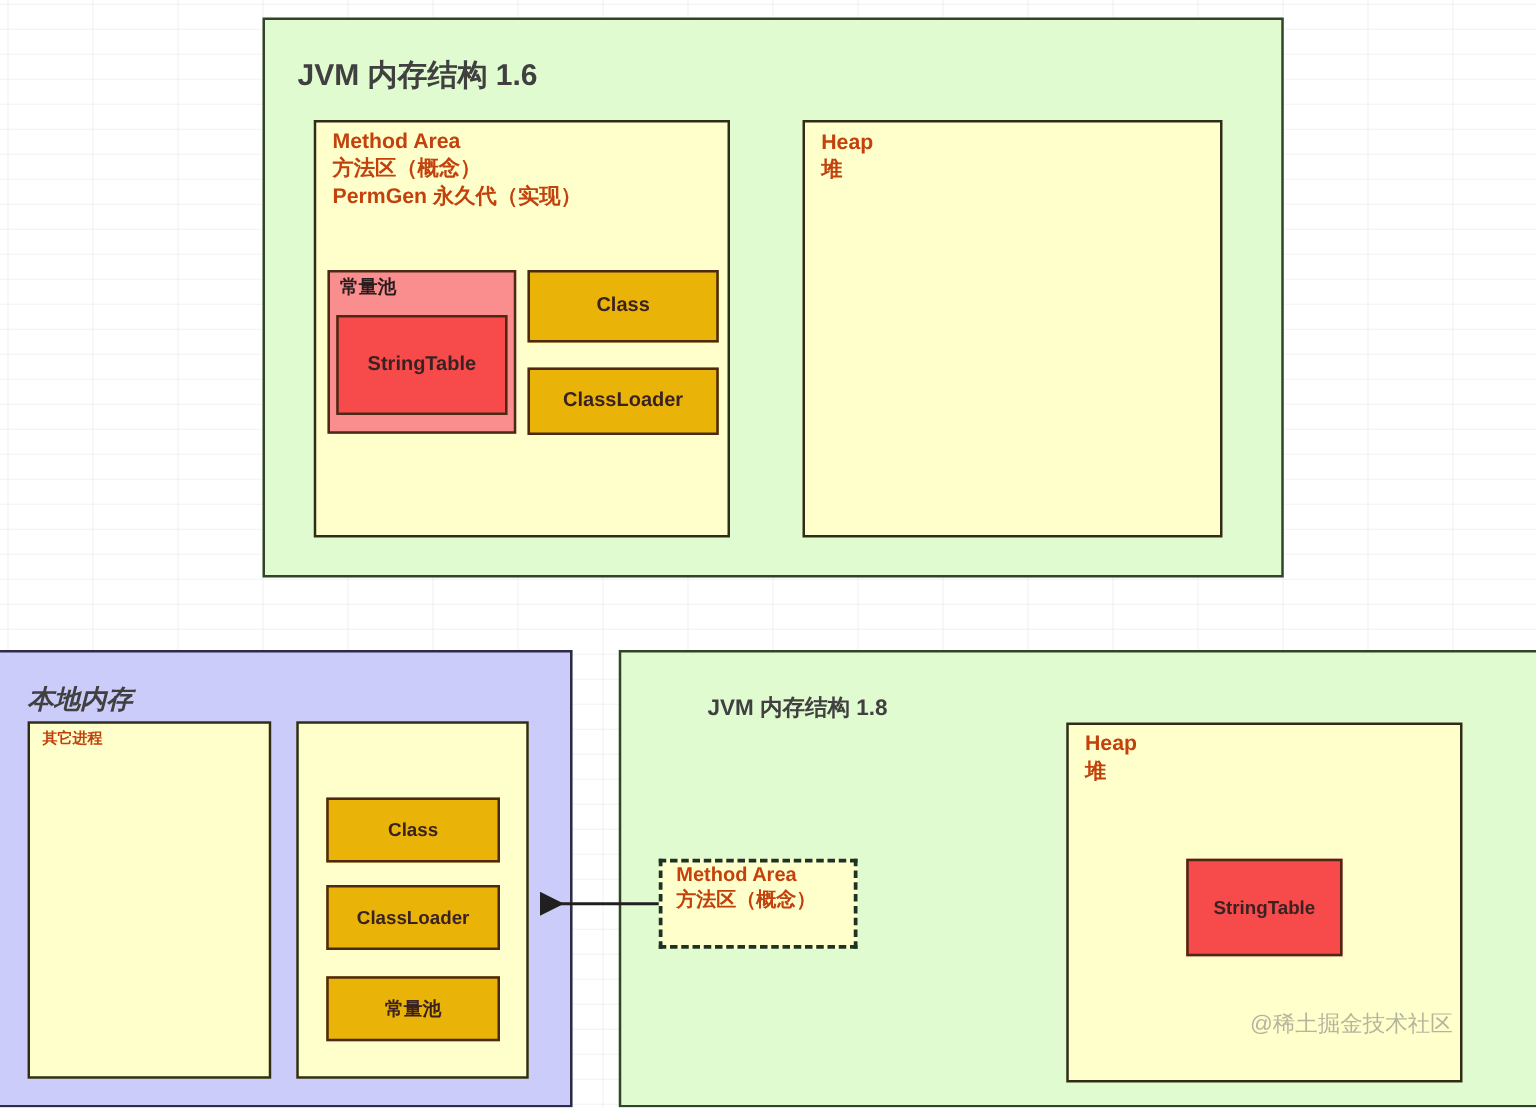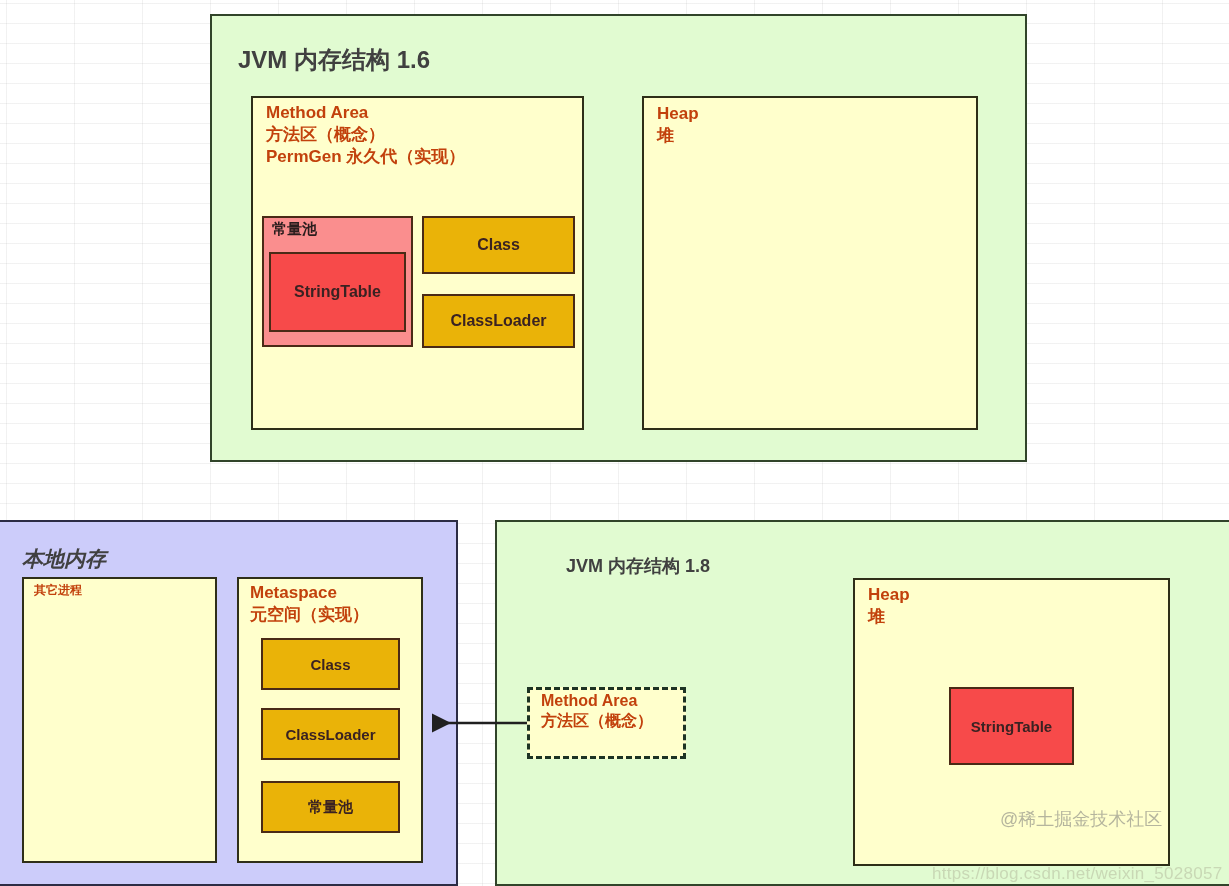--- a/index.html
+++ b/index.html
@@ -159,24 +159,20 @@
   </div>
 
   <div class="panel panel-purple" style="left:-3px; top:520px; width:461px; height:366px;"></div>
 
   <div class="panel-title" style="left:22px; top:545px; font-size:21px;font-style:italic;">本地内存</div>
 
   <div class="box" style="left:22px; top:577px; width:195px; height:286px;"></div>
   <div class="box-label" style="left:34px; top:583px; font-size:12px;">其它进程</div>
 
   <div class="box" style="left:237px; top:577px; width:186px; height:286px;"></div>
-  <div class="box-label" style="left:250px; top:582px; font-size:17px;">
-    <div>Metaspace</div>
-    <div class="sub">元空间（实现）</div>
-  </div>
 
   <div class="redbox" style="left:261px; top:638px; width:139px; height:52px;">
     <span style="font-size:15px;">Class</span>
   </div>
   <div class="redbox" style="left:261px; top:708px; width:139px; height:52px;">
     <span style="font-size:15px;">ClassLoader</span>
   </div>
   <div class="redbox" style="left:261px; top:781px; width:139px; height:52px;">
     <span style="font-size:15px;">常量池</span>
   </div>
@@ -204,15 +200,14 @@
   <svg id="arrow-svg">
     <defs>
       <marker id="arrowhead" markerWidth="9" markerHeight="8" refX="8" refY="4" orient="auto" markerUnits="strokeWidth">
         <path d="M8,0 L8,8 L0,4 z" fill="#202020"></path>
       </marker>
     </defs>
     <line x1="527" y1="723" x2="432" y2="723" stroke="#202020" stroke-width="2.4" marker-end="url(#arrowhead)"></line>
   </svg>
 
   <div class="watermark-brand" style="left:1000px; top:807px; font-size:18px;">@稀土掘金技术社区</div>
-  <div class="watermark-url" style="left:932px; top:864px; font-size:17px;">https://blog.csdn.net/weixin_5028057</div>
 
 </div>
 
 </body></html>

